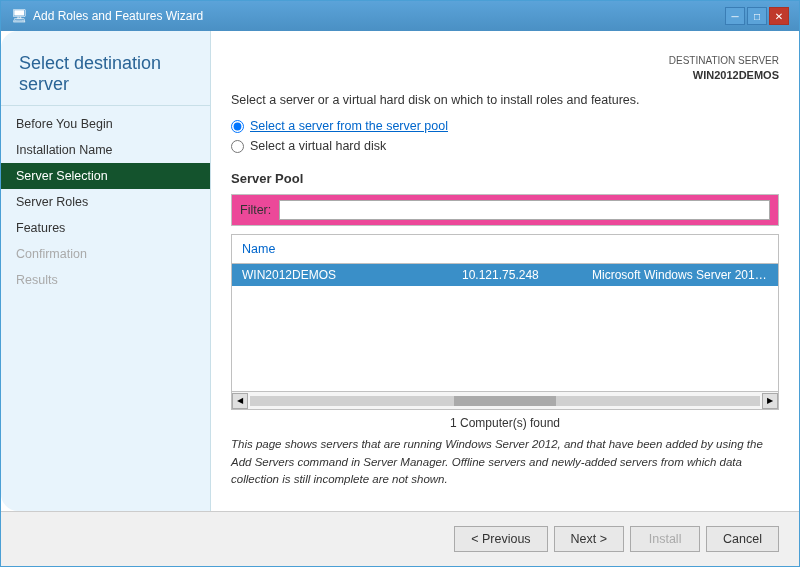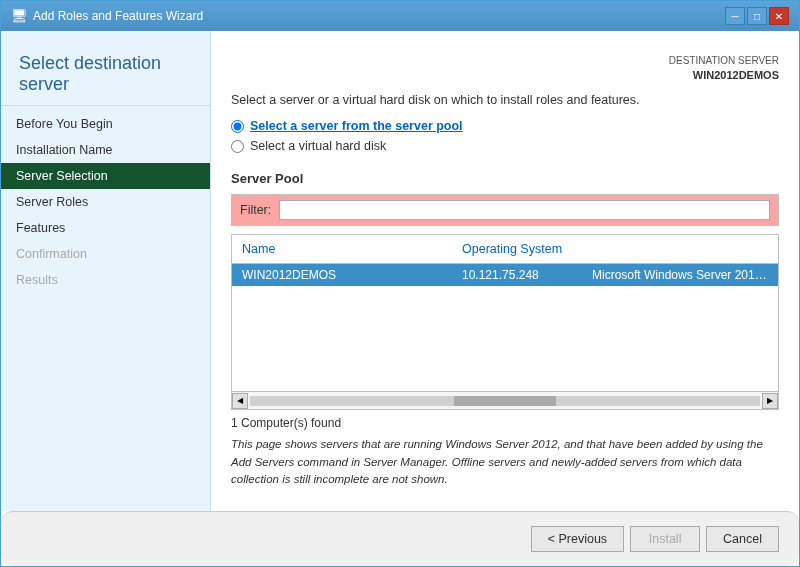--- a/index.html
+++ b/index.html
@@ -58,20 +58,21 @@
       justify-content: center;
     }
 
     .title-btn.close { background: #c0392b; border-color: #a93226; }
     .title-btn.maximize { background: #5ba3d9; }
 
     .content-area {
       display: flex;
       flex: 1;
       overflow: hidden;
+      border-radius: 17px;
     }
 
     .sidebar {
       width: 210px;
       background: #e8f4fc;
       border-right: 1px solid #c8dfe8;
       padding: 10px 0;
       display: flex;
       flex-direction: column;
     }
@@ -143,21 +144,20 @@
       align-items: center;
       gap: 6px;
       margin-bottom: 6px;
       font-size: 12.5px;
       color: #333;
     }
 
     .radio-option.selected label {
       color: #0066cc;
       text-decoration: underline;
-      font-weight: bold;
     }
 
     .radio-option input[type="radio"] {
       margin: 0;
       cursor: pointer;
     }
 
     .section-label {
       font-size: 13px;
       font-weight: 700;
@@ -165,21 +165,21 @@
       margin-bottom: 8px;
     }
 
     .filter-row {
       display: flex;
       align-items: center;
       gap: 8px;
       margin-bottom: 8px;
       border: 1px solid #c0c0c0;
       padding: 5px 8px;
-      background: #fca5a5;
+      background: #ec4899;
     }
 
     .filter-label {
       font-size: 12.5px;
       color: #333;
     }
 
     .filter-input {
       flex: 1;
       border: 1px solid #aaa;
@@ -194,20 +194,21 @@
       display: flex;
       flex-direction: column;
       overflow: hidden;
     }
 
     .table-header {
       display: flex;
       background: white;
       border-bottom: 1px solid #c0c0c0;
       padding: 4px 0;
+      gap: 42px;
     }
 
     .table-header-cell {
       padding: 3px 10px;
       font-size: 12.5px;
       color: #0066cc;
       cursor: pointer;
     }
 
     .table-header-cell:nth-child(1) { width: 220px; }
@@ -284,39 +285,39 @@
       width: 20%;
       height: 100%;
       background: #aaa;
     }
 
     .count-text {
       font-size: 12px;
       color: #333;
       margin-top: 6px;
       margin-bottom: 6px;
+      text-align: center;
     }
 
     .info-text {
       font-size: 11.5px;
       color: #333;
       line-height: 1.5;
       font-style: italic;
     }
 
     .bottom-bar {
       border-top: 1px solid #ccc;
       background: #f0f0f0;
       padding: 10px 20px;
       display: flex;
       justify-content: flex-end;
       align-items: center;
       gap: 6px;
       height: 55px;
-      border-radius: 12px;
     }
 
     .btn {
       padding: 5px 16px;
       font-size: 12.5px;
       cursor: pointer;
       background: #e8e8e8;
       border: 1px solid #aaa;
       color: #333;
       min-width: 70px;
@@ -396,21 +397,20 @@
       <div class="section-label">Server Pool</div>
 
       <div class="filter-row">
         <span class="filter-label">Filter:</span>
         <input class="filter-input" type="text" value="" style="">
       </div>
 
       <div class="server-table">
         <div class="table-header">
           <div class="table-header-cell">Name</div>
-          <div class="table-header-cell">Operating System</div>
         </div>
         <div class="table-body">
           <div class="table-row selected">
             <div class="table-cell">WIN2012DEMOS</div>
             <div class="table-cell">10.121.75.248</div>
             <div class="table-cell">Microsoft Windows Server 2012 Release Candidate Stan</div>
           </div>
           <div class="scroll-area"></div>
         </div>
       </div>
@@ -424,16 +424,17 @@
       </div>
 
       <div class="count-text">1 Computer(s) found</div>
 
       <div class="info-text">This page shows servers that are running Windows Server 2012, and that have been added by using the Add Servers command in Server Manager. Offline servers and newly-added servers from which data collection is still incomplete are not shown.</div>
     </div>
   </div>
 
   <div class="bottom-bar">
     <button class="btn">&lt; Previous</button>
+    <button class="btn">Next &gt;</button>
     <button class="btn" disabled="">Install</button>
     <button class="btn">Cancel</button>
   </div>
 </div>
 
 </body></html>

